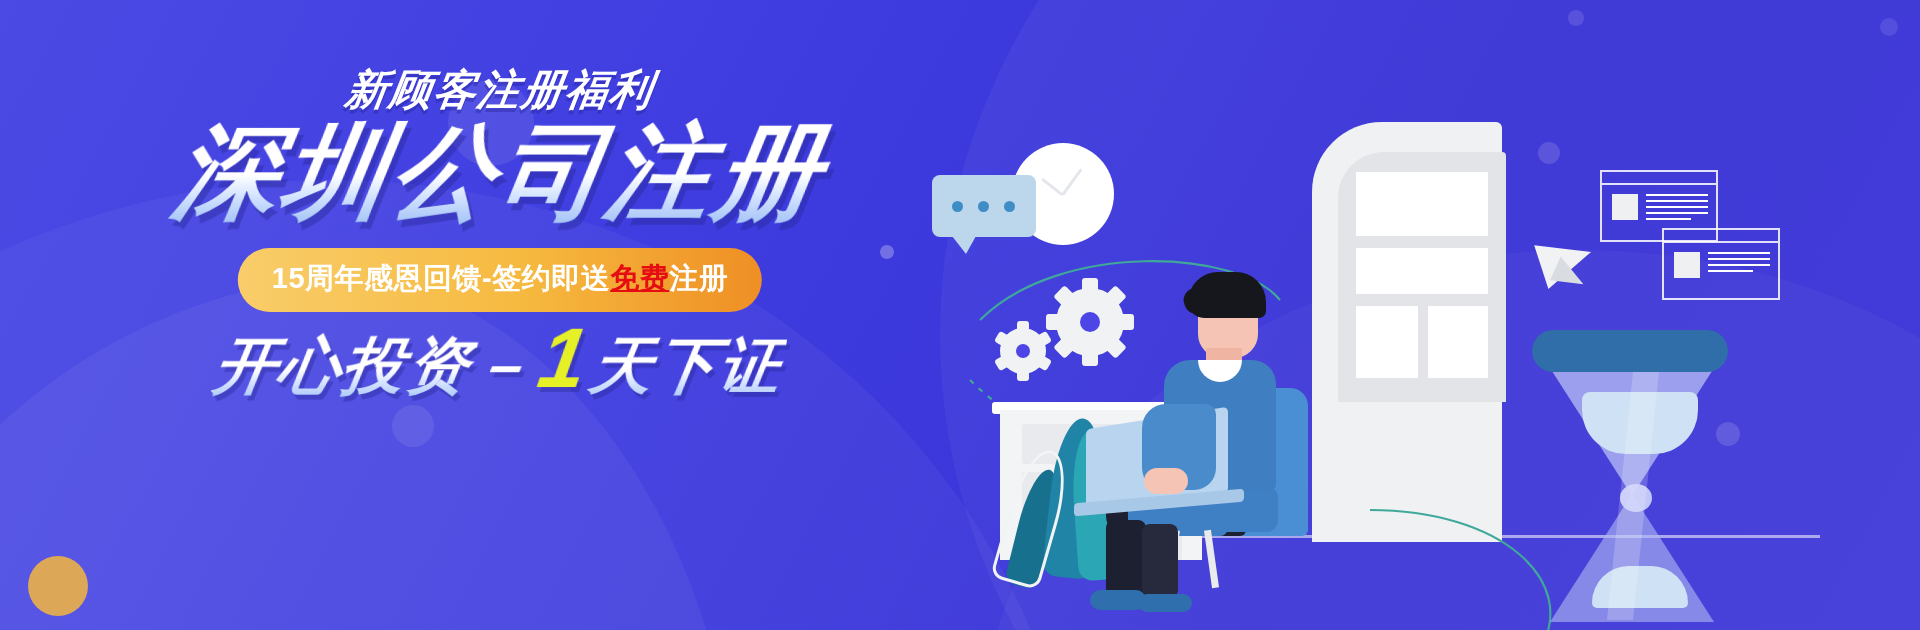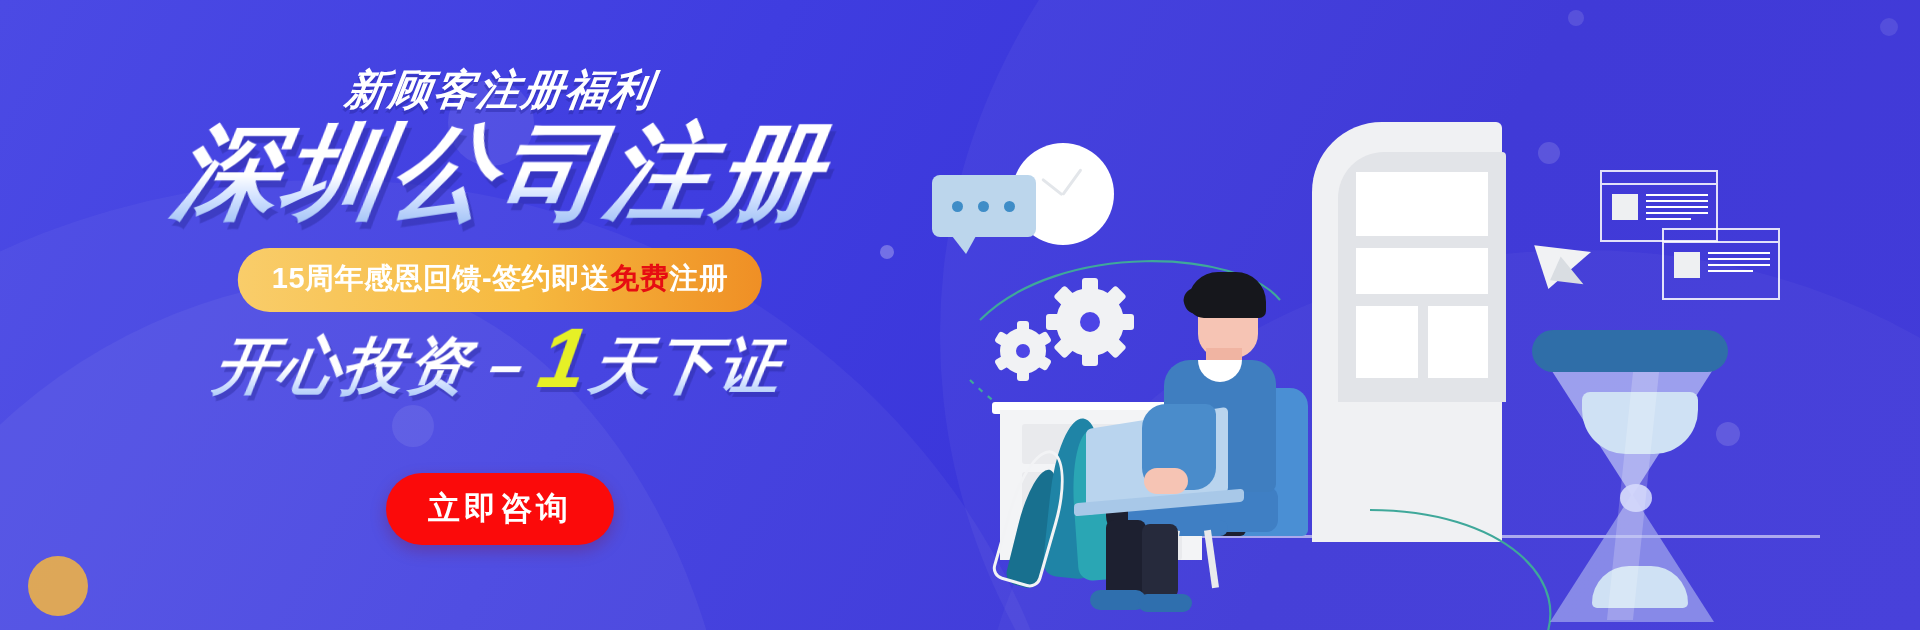--- a/index.html
+++ b/index.html
@@ -113,21 +113,21 @@
     top: 248px;
     padding: 11px 34px 13px 34px;
     border-radius: 999px;
     background: linear-gradient(90deg, #f9cd6a 0%, #f6b93f 55%, #ef8f25 100%);
     font-size: 29px;
     font-weight: 700;
     color: #ffffff;
     white-space: nowrap;
     letter-spacing: .5px;
   }
-  .pill .hot { color: #e60d12; font-weight: 700; }
+  .pill .hot { color: #e60d12; font-weight: 700; text-decoration: underline; }
 
   .tagline {
     position:absolute;
     left:0; right:0;
     top: 310px;
     text-align:center;
     font-size: 62px;
     font-weight: 700;
     font-style: italic;
     letter-spacing: 2px;
@@ -440,16 +440,15 @@
     <div class="headline">深圳公司注册</div>
 
     <div class="pill">
       <span>15周年感恩回馈-签约即送</span><span class="hot">免费</span><span>注册</span>
     </div>
 
     <div class="tagline">
       <span class="w">开心投资－</span><span class="num">1</span><span class="w">天下证</span>
     </div>
 
-    <button class="cta">立即咨询</button>
   </div>
 
 </div>
 
 </body></html>

